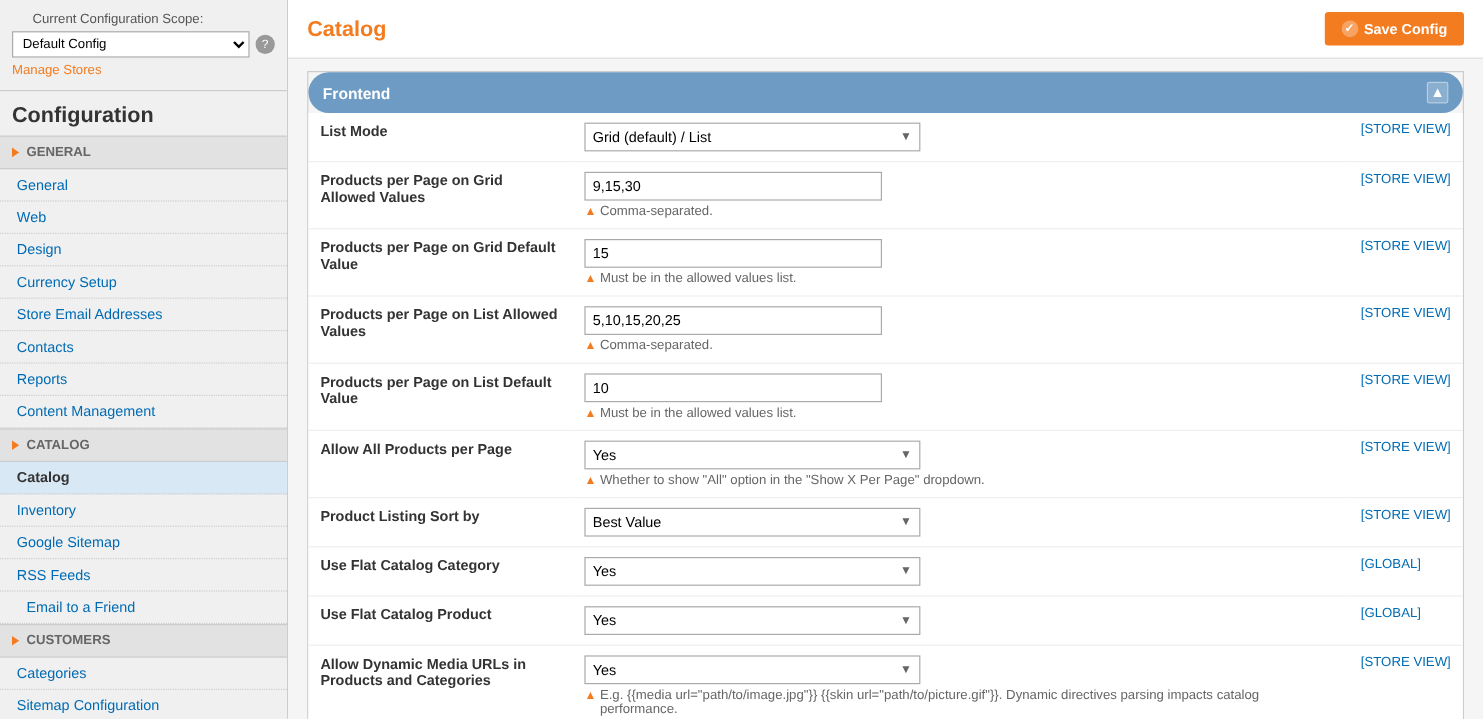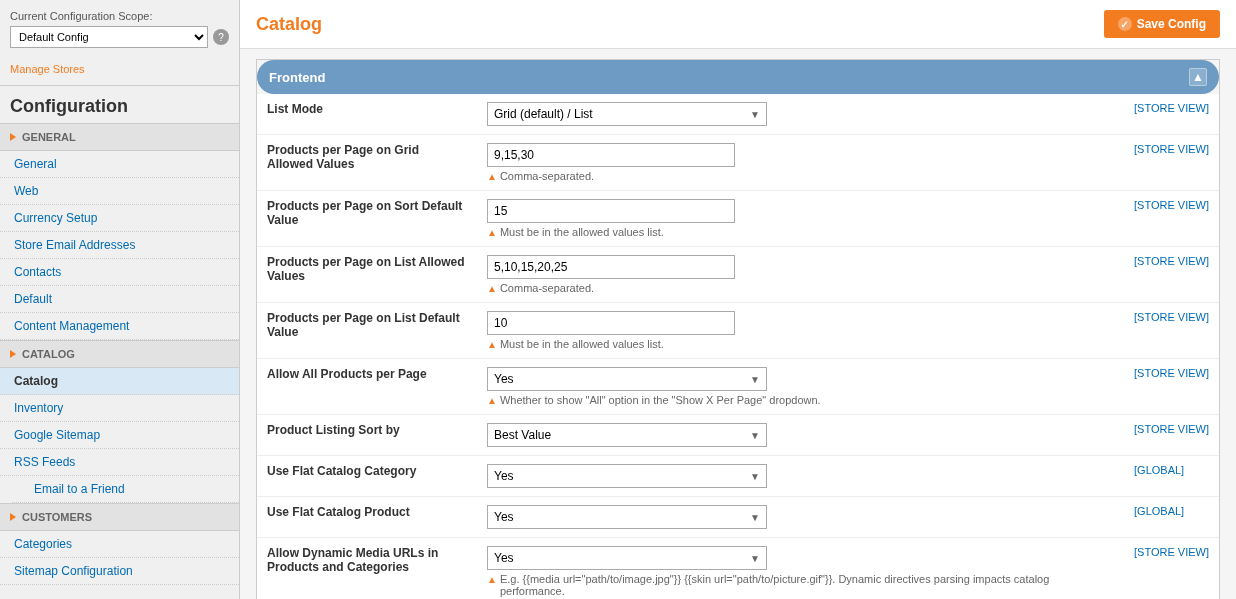--- a/index.html
+++ b/index.html
@@ -13,40 +13,40 @@
       border-right: 1px solid #ccc;
       overflow-y: auto;
       display: flex;
       flex-direction: column;
     }
     .scope-section {
       padding: 10px;
       border-bottom: 1px solid #ccc;
       background: #f0f0f0;
     }
-    .scope-label { font-size: 11px; margin-bottom: 4px; color: #555; }
+    .scope-label { font-size: 11px; margin-bottom: 4px; color: #555; margin-left: 17px; }
     .scope-select-row { display: flex; align-items: center; gap: 5px; }
     .scope-select {
       flex: 1;
       padding: 3px 4px;
       border: 1px solid #aaa;
       background: #fff;
       font-size: 11px;
     }
     .help-icon {
       width: 16px; height: 16px;
       background: #999;
       border-radius: 50%;
       color: #fff;
       font-size: 10px;
       display: flex; align-items: center; justify-content: center;
       cursor: pointer;
       flex-shrink: 0;
     }
-    .manage-stores-link { color: #f47c20; font-size: 11px; text-decoration: none; display: block; margin-top: 15px; cursor: pointer; }
+    .manage-stores-link { color: #f47c20; font-size: 11px; text-decoration: none; display: block; margin-top: 5px; cursor: pointer; }
 
     .config-heading {
       padding: 10px 10px 6px 10px;
       font-size: 18px;
       font-weight: bold;
       color: #333;
     }
 
     .nav-section-header {
       display: flex; align-items: center; gap: 6px;
@@ -71,21 +71,21 @@
       font-size: 12px;
       color: #006bb4;
       cursor: pointer;
       border-bottom: 1px dotted #ccc;
     }
     .nav-item.active {
       background: #d9e8f5;
       color: #333;
       font-weight: bold;
     }
-    .nav-item.sub { padding-left: 22px; margin-left: 12px; }
+    .nav-item.sub { padding-left: 22px; }
 
     
     #main {
       flex: 1;
       display: flex;
       flex-direction: column;
       overflow: hidden;
     }
 
     .main-header {
@@ -244,24 +244,25 @@
 
   <div class="config-heading">Configuration</div>
 
   <div>
     <div class="nav-section-header">
       <div class="triangle"></div>
       <span>GENERAL</span>
     </div>
     <div class="nav-item">General</div>
     <div class="nav-item">Web</div>
+    <div class="nav-item">Design</div>
     <div class="nav-item">Currency Setup</div>
     <div class="nav-item">Store Email Addresses</div>
     <div class="nav-item">Contacts</div>
-    <div class="nav-item">Default</div>
+    <div class="nav-item">Reports</div>
     <div class="nav-item">Content Management</div>
   </div>
 
   <div>
     <div class="nav-section-header">
       <div class="triangle"></div>
       <span>CATALOG</span>
     </div>
     <div class="nav-item active">Catalog</div>
     <div class="nav-item">Inventory</div>
@@ -317,21 +318,21 @@
             <input class="field-input" type="text" value="9,15,30" style="">
             <div class="field-note">
               <span class="note-icon">▲</span>
               <span>Comma-separated.</span>
             </div>
           </td>
           <td class="field-scope">[STORE VIEW]</td>
         </tr>
 
         <tr>
-          <td class="field-label">Products per Page on Sort Default Value</td>
+          <td class="field-label">Products per Page on Grid Default Value</td>
           <td class="field-control">
             <input class="field-input" type="text" value="15" style="">
             <div class="field-note">
               <span class="note-icon">▲</span>
               <span>Must be in the allowed values list.</span>
             </div>
           </td>
           <td class="field-scope">[STORE VIEW]</td>
         </tr>
 

